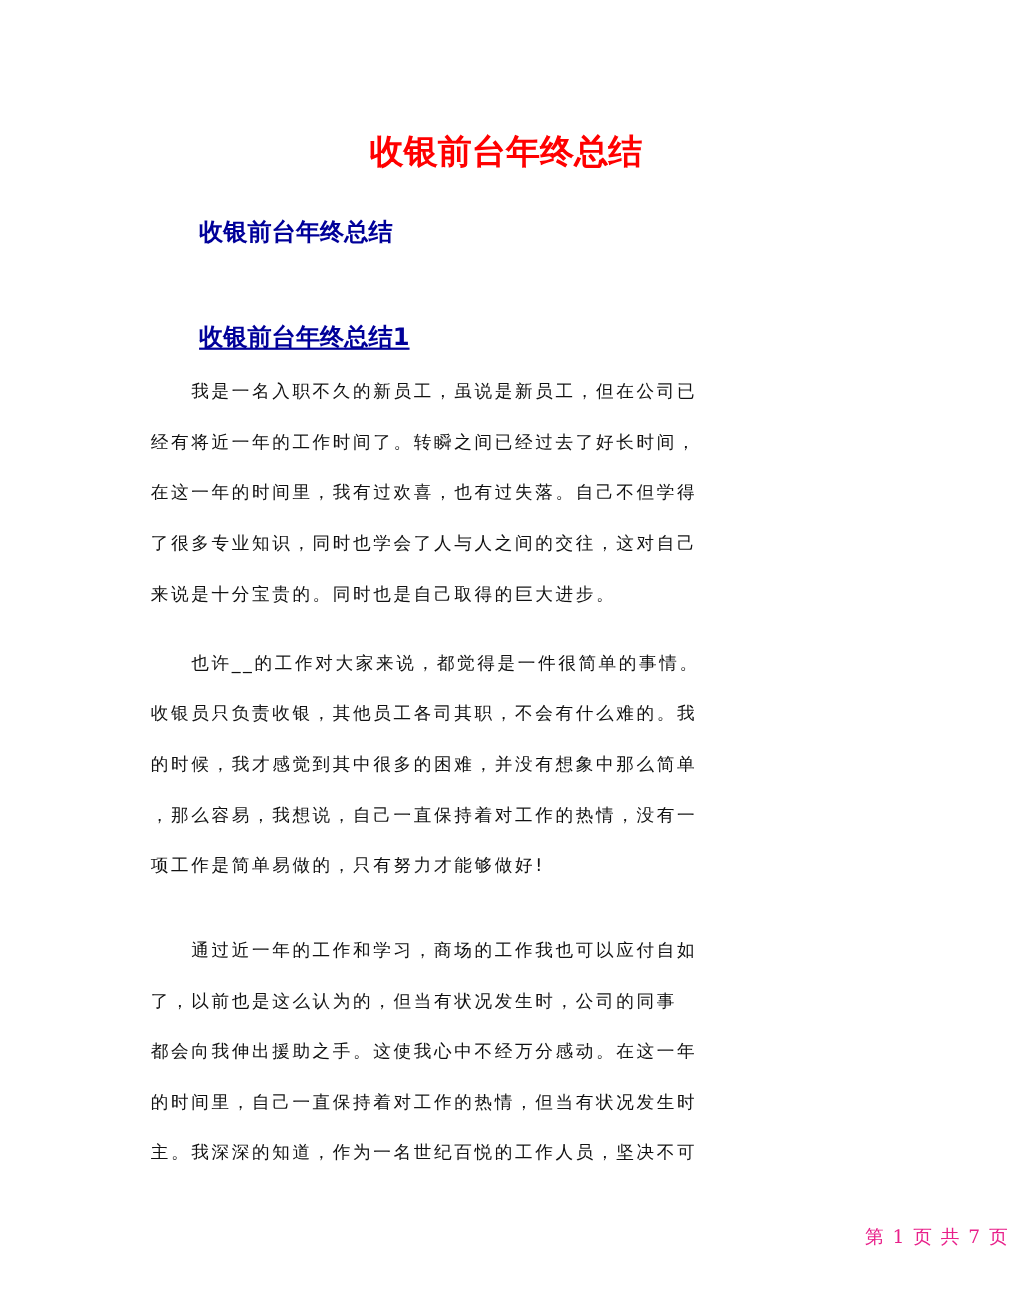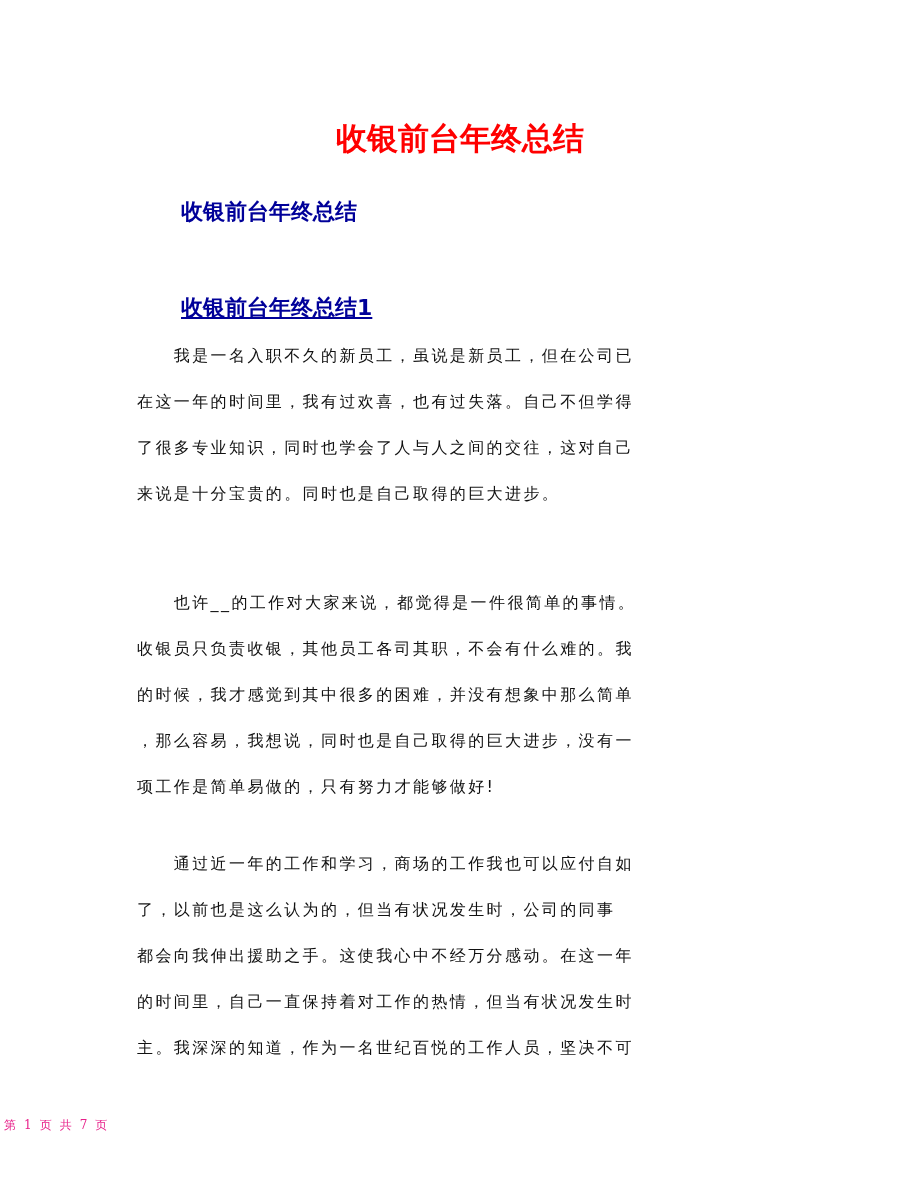--- a/index.html
+++ b/index.html
@@ -61,51 +61,52 @@
       height: 46px;
     }
     .para1 { top: 333px; }
     .para2 { top: 580px; }
     .para3 { top: 841px; }
     .footer {
       position: absolute;
       left: 0;
       top: 1112px;
       width: 920px;
-      text-align: left;
+      text-align: right;
       font-family: "DejaVu Serif", "Liberation Serif", serif;
-      font-size: 12px;
+      font-size: 17px;
       line-height: 26px;
       color: #e8208a;
       word-spacing: 6px;
     }
     .footer span { margin: 0 4px; }
   </style>
 </head>
 <body>
 
 <div class="page">
 
   <div class="doc-title">收银前台年终总结</div>
 
   <div class="heading h1">收银前台年终总结</div>
   <div class="heading h2">收银前台年终总结1</div>
 
   <div class="body-text para1">
     <span class="line">　　我是一名入职不久的新员工，虽说是新员工，但在公司已</span>
+    <span class="line">经有将近一年的工作时间了。转瞬之间已经过去了好长时间，</span>
     <span class="line">在这一年的时间里，我有过欢喜，也有过失落。自己不但学得</span>
     <span class="line">了很多专业知识，同时也学会了人与人之间的交往，这对自己</span>
     <span class="line">来说是十分宝贵的。同时也是自己取得的巨大进步。</span>
   </div>
 
   <div class="body-text para2">
     <span class="line">　　也许__的工作对大家来说，都觉得是一件很简单的事情。</span>
     <span class="line">收银员只负责收银，其他员工各司其职，不会有什么难的。我</span>
     <span class="line">的时候，我才感觉到其中很多的困难，并没有想象中那么简单</span>
-    <span class="line">，那么容易，我想说，同时也是自己取得的巨大进步，没有一</span>
+    <span class="line">，那么容易，我想说，自己一直保持着对工作的热情，没有一</span>
     <span class="line">项工作是简单易做的，只有努力才能够做好!</span>
   </div>
 
   <div class="body-text para3">
     <span class="line">　　通过近一年的工作和学习，商场的工作我也可以应付自如</span>
     <span class="line">了，以前也是这么认为的，但当有状况发生时，公司的同事</span>
     <span class="line">都会向我伸出援助之手。这使我心中不经万分感动。在这一年</span>
     <span class="line">的时间里，自己一直保持着对工作的热情，但当有状况发生时</span>
     <span class="line">主。我深深的知道，作为一名世纪百悦的工作人员，坚决不可</span>
   </div>

